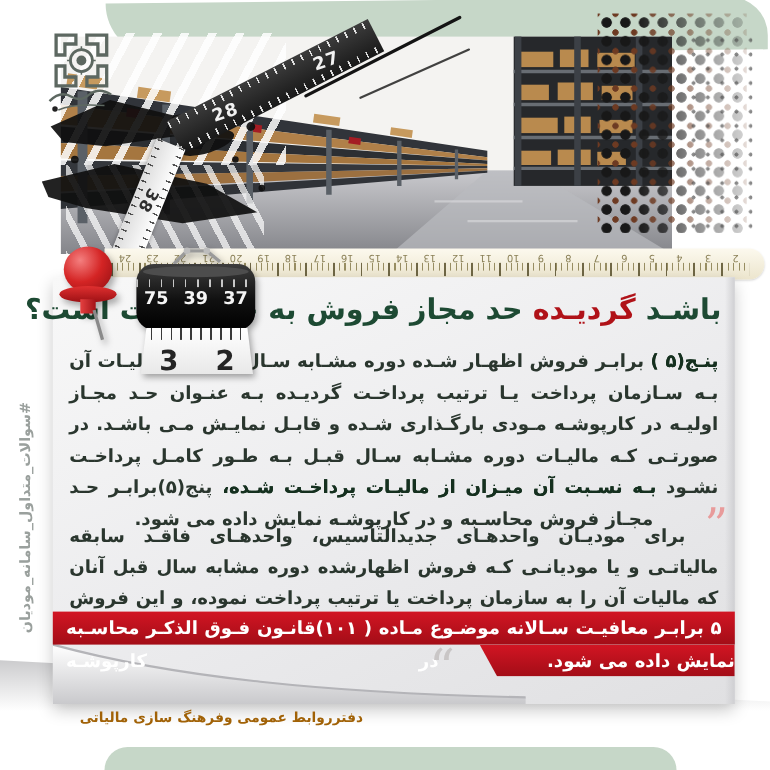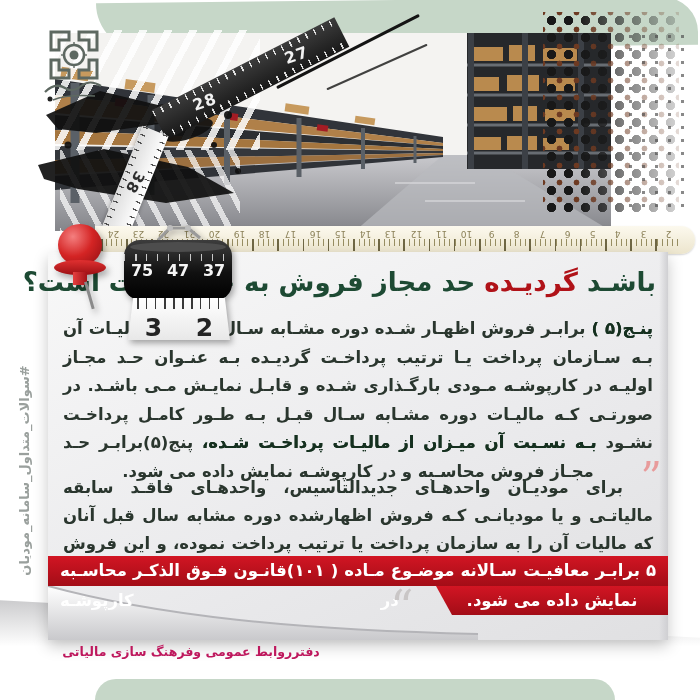--- a/index.html
+++ b/index.html
@@ -78,21 +78,21 @@
   .para2{position:absolute;top:222px;right:15px;left:15px;z-index:2;
     font-size:16.5px;line-height:28px;color:#2a362e;font-weight:bold;
     text-align:justify;text-indent:30px;}
   .quote-open{position:absolute;top:205px;right:6px;font-size:42px;color:#e89b9b;z-index:2;
     font-family:"DejaVu Serif",serif;line-height:1;}
   .hl-band1{position:absolute;top:304px;left:0;right:0;height:30px;z-index:2;
     background:linear-gradient(#d21523,#a30d17);color:#ffffff;font-weight:bold;font-size:16.5px;
     line-height:30px;padding:0 12px;text-align:justify;text-align-last:justify;box-sizing:border-box;}
   .hl-band2{position:absolute;top:334px;right:0;width:232px;height:29px;z-index:2;
     background:linear-gradient(#d21523,#a30d17);color:#ffffff;font-weight:bold;font-size:16.5px;
-    line-height:29px;text-align:center;clip-path:polygon(0 0,100% 0,100% 100%,16px 100%);}
+    line-height:29px;text-align:right;clip-path:polygon(0 0,100% 0,100% 100%,16px 100%);}
   .quote-close{position:absolute;top:332px;left:342px;font-size:46px;color:#c9c6c6;z-index:2;
     font-family:"DejaVu Serif",serif;line-height:1;}
   .curl{position:absolute;left:0;bottom:0;width:430px;height:62px;z-index:1;}
   .under-sweep{position:absolute;left:0;top:596px;width:700px;height:72px;z-index:4;
     background:linear-gradient(to bottom,#c7c7c9,#ffffff 70%);
     clip-path:polygon(0 6%,100% 58%,100% 100%,0 100%);}
   
   .tape-roll{position:absolute;left:118px;top:236px;width:122px;height:104px;z-index:6;
     filter:drop-shadow(2px 3px 3px rgba(0,0,0,.35));}
   .crank{position:absolute;left:36px;top:-12px;width:50px;height:18px;}
@@ -118,22 +118,22 @@
     background:linear-gradient(#e03030,#9c1014);}
   .pin-stem{position:absolute;left:23px;top:48px;width:14px;height:13px;
     background:linear-gradient(90deg,#e54040,#a31318);}
   .pin-needle{position:absolute;left:34px;top:58px;width:2.5px;height:28px;background:#8a8a8a;
     transform:rotate(-16deg);transform-origin:top;}
   
   .hashtag-wrap{position:absolute;left:2px;top:315px;width:44px;height:310px;z-index:6;
     display:flex;align-items:center;justify-content:center;}
   .hashtag-wrap span{transform:rotate(-90deg);white-space:nowrap;font-size:13px;font-weight:bold;
     color:#9aa09d;letter-spacing:.5px;}
-  .footer{position:absolute;left:52px;top:644px;width:278px;z-index:6;text-align:center;
-    font-size:12.5px;font-weight:bold;color:#be185d;}
+  .footer{position:absolute;left:52px;top:644px;width:278px;z-index:6;
+    font-size:12.5px;font-weight:bold;color:#a16207;}
 </style>
 </head>
 <body>
 
 <div class="canvas">
 
   <div class="band-top"></div>
   <div class="band-bottom"></div>
 
   <div class="logo">
@@ -319,21 +319,21 @@
   </div>
 
   <div class="tape-roll">
     <svg class="crank" width="50" height="18" viewBox="0 0 50 18">
       <path d="M4,16 L16,4 L34,4 L46,14" fill="none" stroke="#9a9a9a" stroke-width="3"></path>
       <circle cx="16" cy="4" r="3" fill="#bdbdbd"></circle>
         <circle cx="34" cy="4" r="3" fill="#bdbdbd"></circle>
     </svg>
     <div class="ring">
       <span>37</span>
-      <span>47</span>
+      <span>39</span>
       <span>75</span>
     </div>
     <div class="tape-out">
       <span>2</span>
       <span>3</span>
     </div>
   </div>
 
   <div class="pushpin">
     <div class="pin-head"></div>

